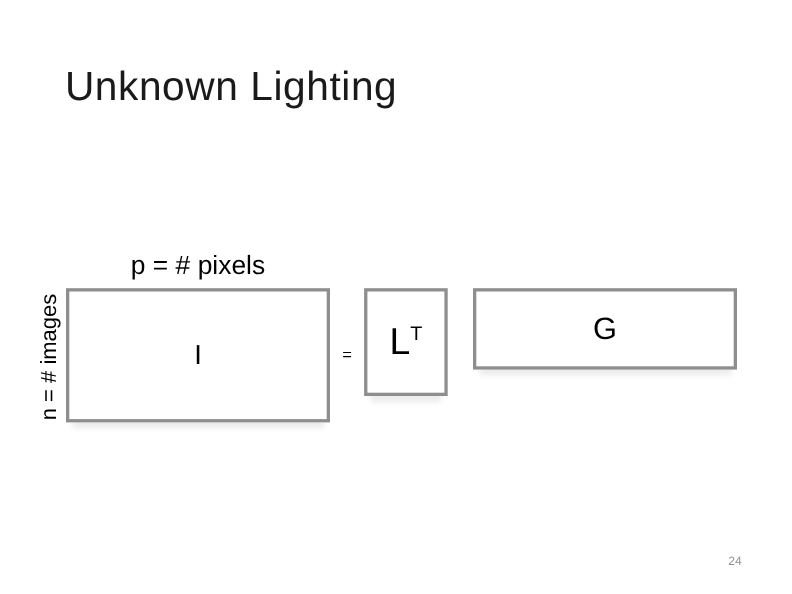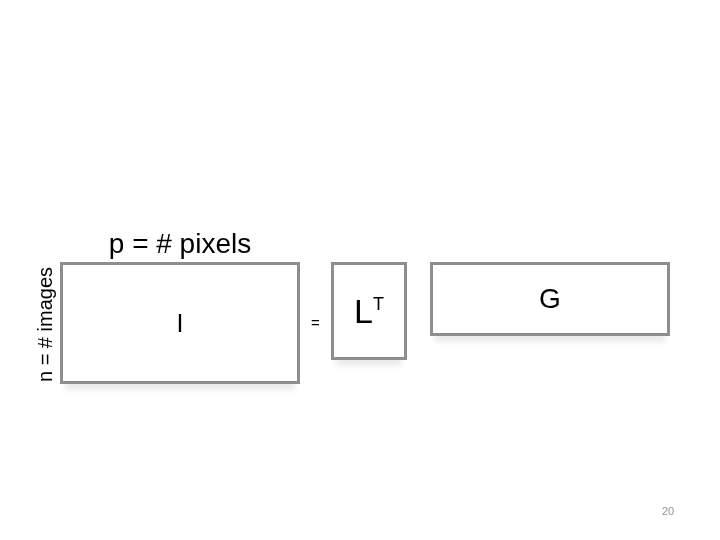--- a/index.html
+++ b/index.html
@@ -32,21 +32,21 @@
     letter-spacing: 0.5px;
     color: var(--title-text);
     white-space: nowrap;
   }
 
   .col-label {
     position: absolute;
     left: 60px; top: 228px;
     width: 240px;
     text-align: center;
-    font-size: 28px;
+    font-size: 24px;
     color: var(--label-text);
     white-space: nowrap;
   }
 
   .row-label {
     position: absolute;
     left: -75px; top: 312px;
     width: 240px; height: 25px;
     line-height: 25px;
     text-align: center;
@@ -96,34 +96,35 @@
     left: 662px; top: 505px;
     font-size: 11px;
     color: var(--page-number-text);
   }
 </style>
 </head>
 <body>
 
 <div class="slide">
 
+  <h1 class="title">Unknown Lighting</h1>
 
   <div class="col-label">p = # pixels</div>
 
   <div class="row-label">n = # images</div>
 
   <div class="box box-i">
     <span class="matrix-label">I</span>
   </div>
 
   <div class="equals">=</div>
 
   <div class="box box-lt">
     <span class="matrix-label"><span>L</span><sup>T</sup></span>
   </div>
 
   <div class="box box-g">
     <span class="matrix-label">G</span>
   </div>
 
-  <div class="page-number">20</div>
+  <div class="page-number">24</div>
 
 </div>
 
 </body></html>

